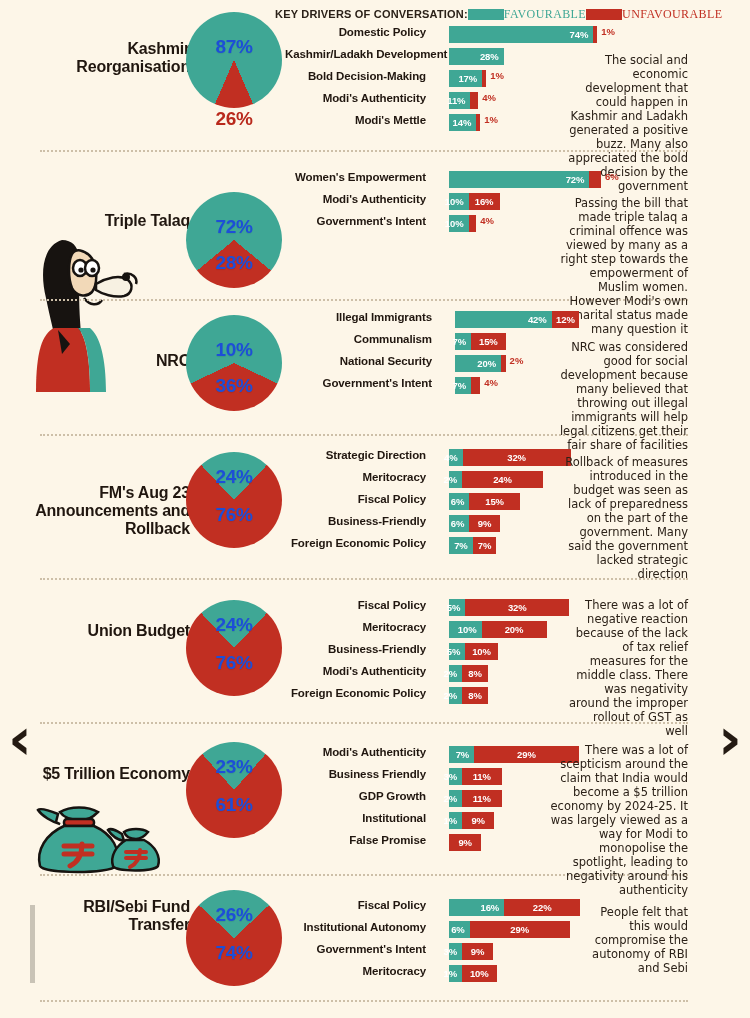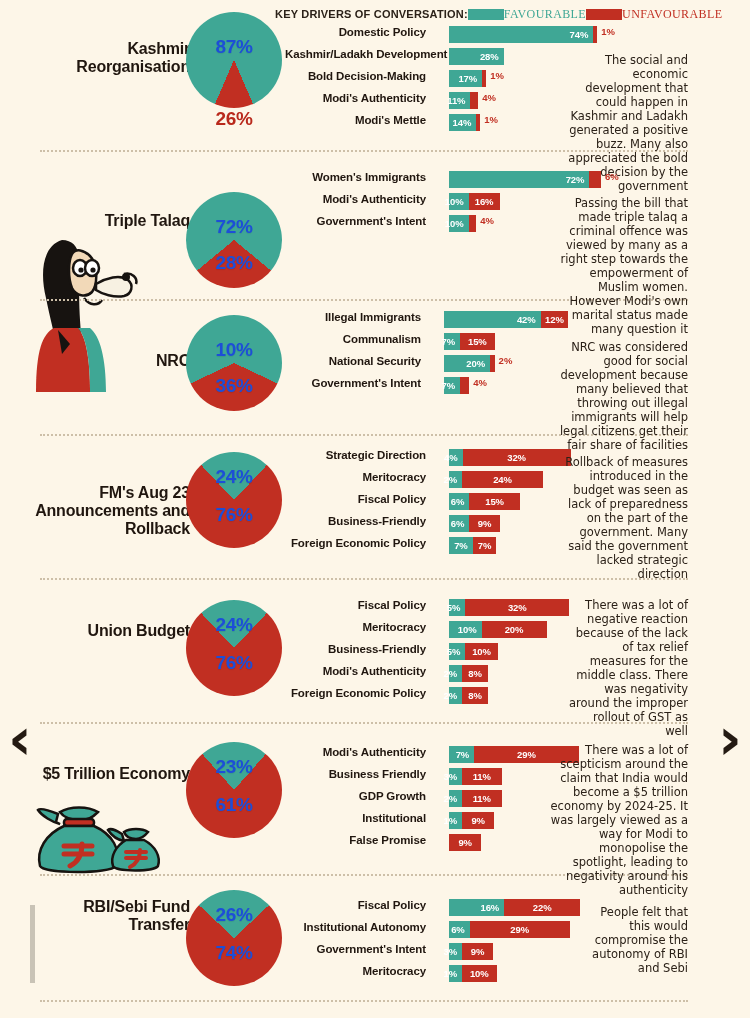--- a/index.html
+++ b/index.html
@@ -207,21 +207,21 @@
       <div class="title-wrap" style="top: 212px;">
         <div class="sect-title">Triple Talaq</div>
       </div>
       <div class="pie-wrap" style="left: 186px; top: 192px;">
         <div class="pie" style="background: conic-gradient(from 230.4deg, rgb(63, 167, 149) 0deg, rgb(63, 167, 149) 259.2deg, rgb(193, 47, 34) 259.2deg, rgb(193, 47, 34) 360deg);"></div>
         <div class="pie-lbl" style="top: 24px;">72%</div>
         <div class="pie-lbl" style="top: 60px;">28%</div>
       </div>
       <div class="bars" style="left: 285px; top: 171px;">
         <div class="bar-row">
-          <div class="bar-cat">Women's Immigrants</div>
+          <div class="bar-cat">Women's Empowerment</div>
           <div class="bar-track">
             <div class="seg fav" style="width: 140.4px;">
               <span class="seg-val">72%</span>
             </div>
             <div class="seg unfav" style="width: 11.7px;"></div>
             <span class="val-outside">6%</span>
           </div>
         </div>
         <div class="bar-row">
           <div class="bar-cat">Modi's Authenticity</div>
@@ -248,21 +248,21 @@
       <div class="note" style="width: 130px; left: 558px; top: 196px;">Passing the bill that made triple talaq a criminal offence was viewed by many as a right step towards the empowerment of Muslim women. However Modi's own marital status made many question it</div>
       <div class="divider" style="top: 434px;"></div>
       <div class="title-wrap" style="top: 352px;">
         <div class="sect-title">NRC</div>
       </div>
       <div class="pie-wrap" style="left: 186px; top: 315px;">
         <div class="pie" style="background: conic-gradient(from 244.8deg, rgb(63, 167, 149) 0deg, rgb(63, 167, 149) 230.4deg, rgb(193, 47, 34) 230.4deg, rgb(193, 47, 34) 360deg);"></div>
         <div class="pie-lbl" style="top: 24px;">10%</div>
         <div class="pie-lbl" style="top: 60px;">36%</div>
       </div>
-      <div class="bars" style="left: 280px; top: 311px;">
+      <div class="bars" style="left: 291px; top: 311px;">
         <div class="bar-row">
           <div class="bar-cat">Illegal Immigrants</div>
           <div class="bar-track">
             <div class="seg fav" style="width: 96.6px;">
               <span class="seg-val">42%</span>
             </div>
             <div class="seg unfav" style="width: 27.6px;">
               <span class="seg-val">12%</span>
             </div>
           </div>

